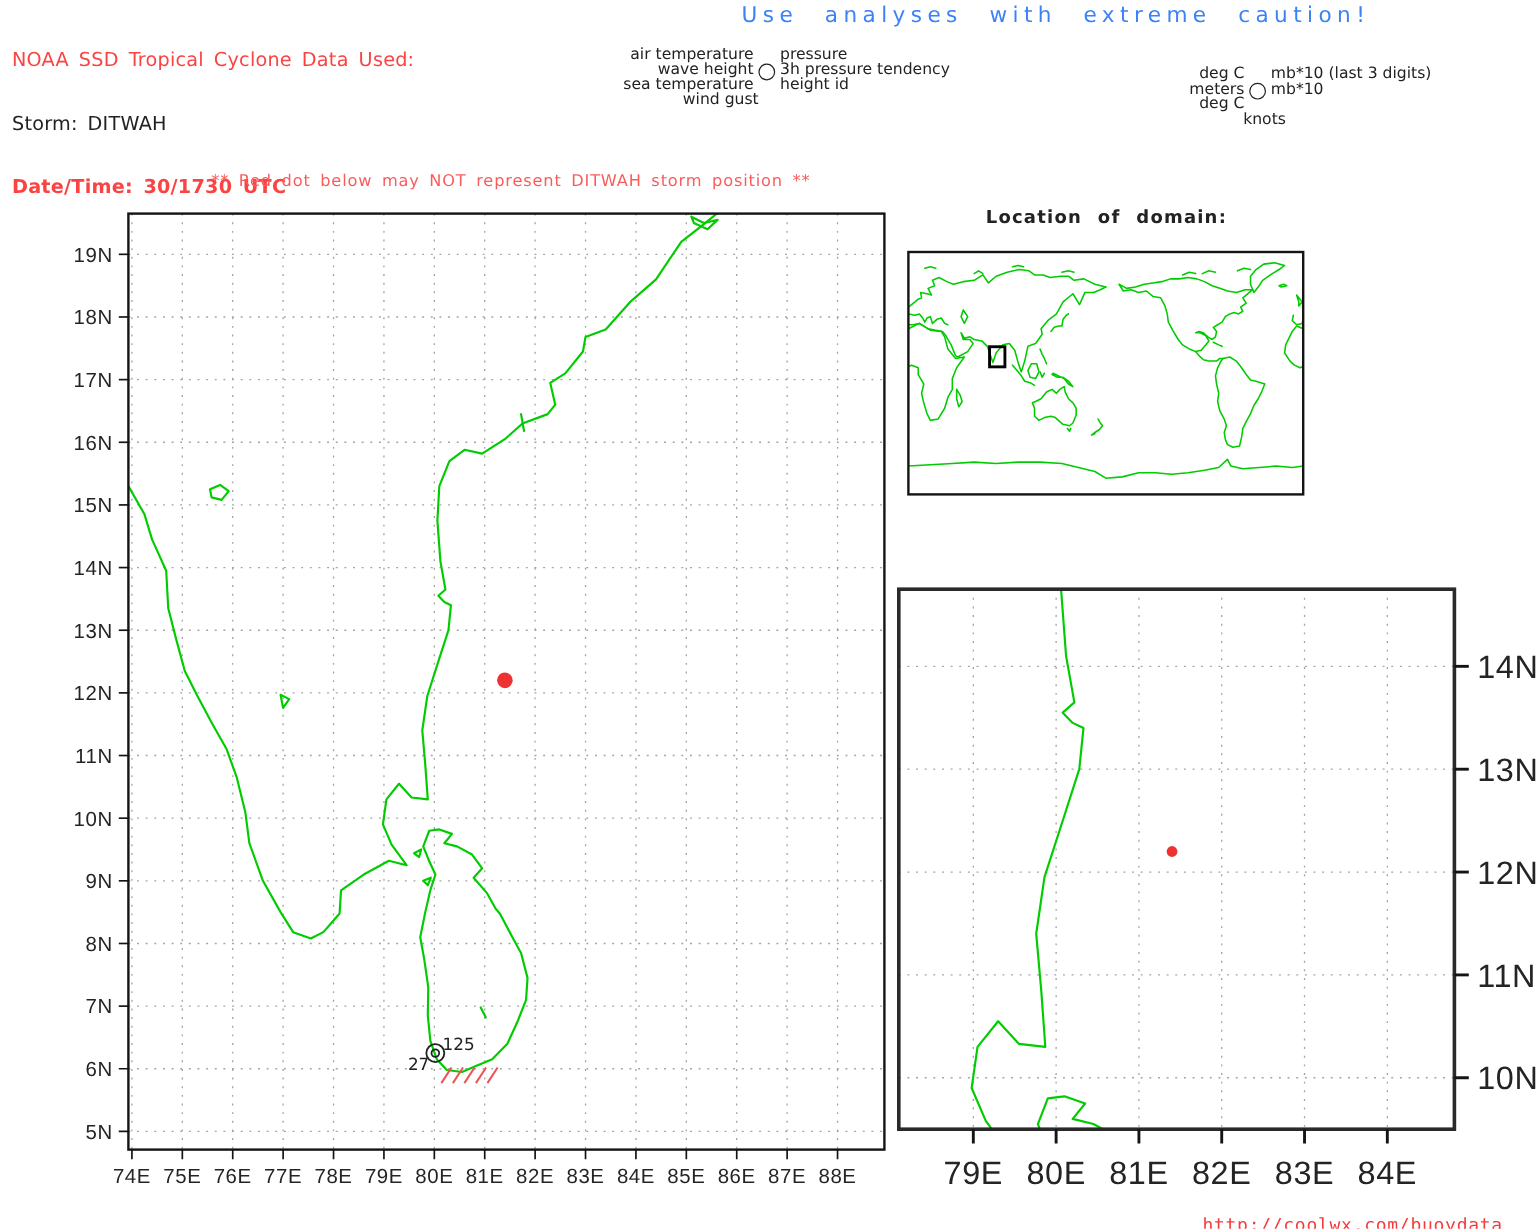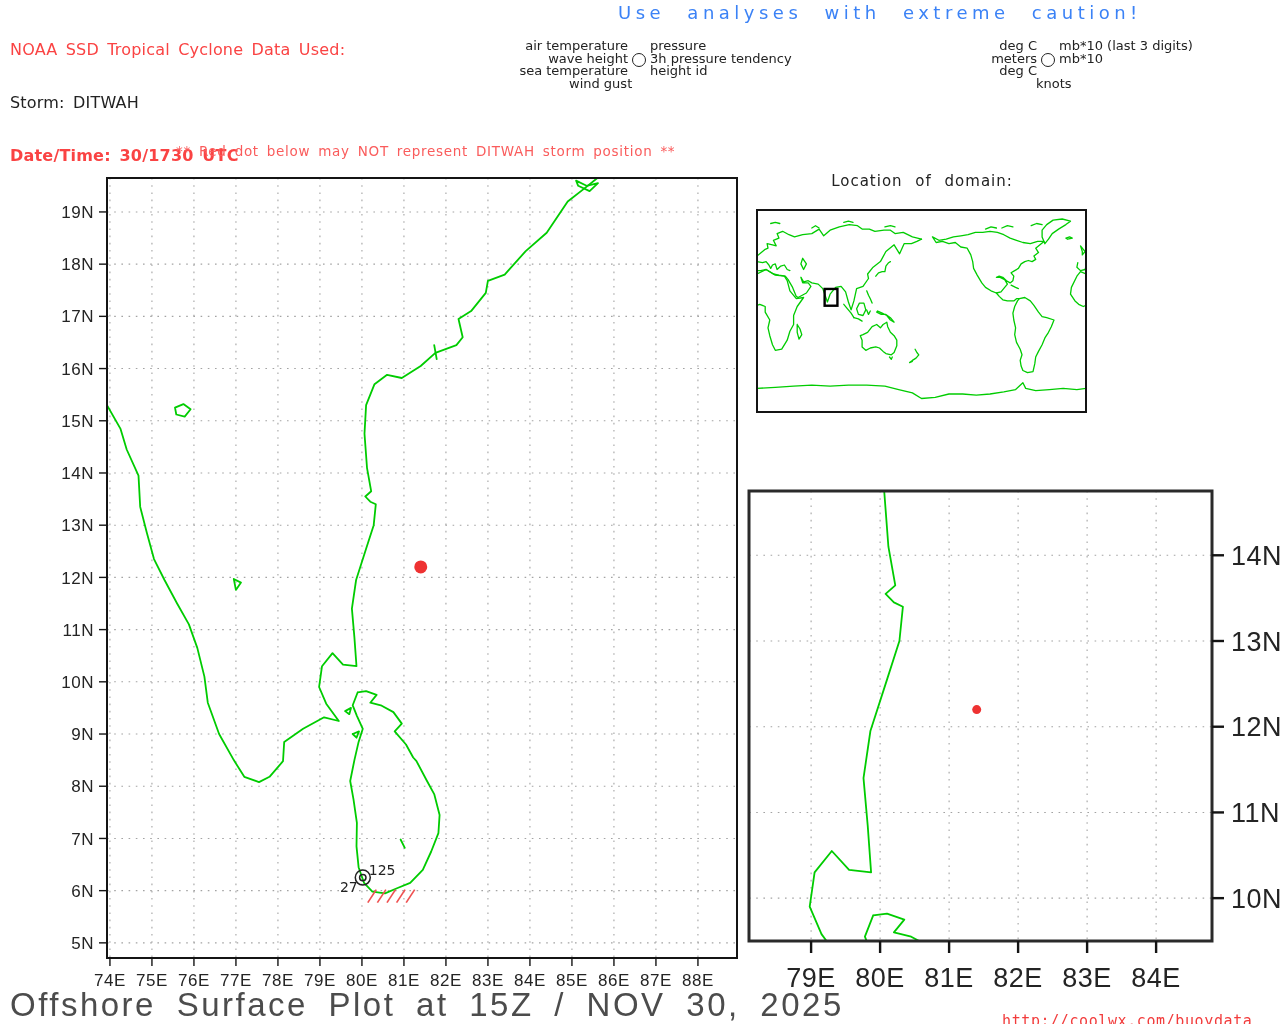--- a/index.html
+++ b/index.html
@@ -14,21 +14,21 @@
   
   .legend{display:grid;grid-auto-rows:12.6px;font-size:13px;line-height:12.9px;white-space:nowrap;}
   .lrow{display:grid;grid-template-columns:var(--lc) 22px auto;}
   .lcell.l{text-align:right;}
   .licon{display:flex;justify-content:center;align-items:center;}
   .ring{display:inline-block;width:12px;height:12px;border:1.5px solid #222;border-radius:50%;}
   .lbottom{white-space:nowrap;}
   
   .warn{left:176px;top:143px;font-size:13.5px;letter-spacing:.7px;word-spacing:3px;color:#fa5c5c;white-space:nowrap;}
   
-  .wtitle{left:757px;top:172px;width:330px;text-align:center;font-size:15px;letter-spacing:1px;word-spacing:7px;white-space:nowrap;}
+  .wtitle{left:757px;top:172px;width:330px;text-align:center;font-size:15px;letter-spacing:1px;word-spacing:7px;white-space:nowrap;font-weight:bold;}
   
   .ftitle{left:10px;top:986px;font-size:33px;letter-spacing:2.5px;word-spacing:9px;color:#4c4c4c;font-family:"Liberation Sans",sans-serif;white-space:nowrap;}
   .furl{left:1002px;top:1012px;font-size:15px;letter-spacing:.6px;color:#f23c3c;font-family:"DejaVu Sans Mono",monospace;white-space:nowrap;}
   
   svg{position:absolute;overflow:visible;}
   .grid{stroke:#a3a3a3;stroke-width:1.1;stroke-dasharray:1.6 5.6;fill:none;}
   .coast{stroke:#00cc00;stroke-width:1.8;fill:none;stroke-linejoin:round;stroke-linecap:round;}
   svg[data-map="world"] .coast{stroke-width:1.3;}
   .frame{fill:none;stroke:#141414;stroke-width:2;}
   svg[data-map="detail"] .frame{stroke-width:3;stroke:#2a2a2a;}
@@ -67,21 +67,21 @@
       <span class="lcell r">3h pressure tendency</span>
     </div>
     <div class="lrow">
       <span class="lcell l">sea temperature</span>
       <span class="licon"></span>
       <span class="lcell r">height id</span>
     </div>
     <div class="lbottom" style="margin-left:119px;">wind gust</div>
   </div>
 
-  <div class="abs legend" style="left:985px;top:40px;--lc:52px;">
+  <div class="abs legend" style="left:985px;top:56px;--lc:52px;">
     <div class="lrow">
       <span class="lcell l">deg C</span>
       <span class="licon"></span>
       <span class="lcell r">mb*10 (last 3 digits)</span>
     </div>
     <div class="lrow">
       <span class="lcell l">meters</span>
       <span class="licon">
           <span class="ring"></span>
         </span>
@@ -311,16 +311,15 @@
       <line x1="472" y1="331.42857142857144" x2="484" y2="331.42857142857144" class="tick" stroke-width="2.4"></line>
       <text x="491" y="341.1485714285715" text-anchor="start" class="ticklbl" font-size="27">11N</text>
       <line x1="472" y1="245.71428571428572" x2="484" y2="245.71428571428572" class="tick" stroke-width="2.4"></line>
       <text x="491" y="255.43428571428572" text-anchor="start" class="ticklbl" font-size="27">12N</text>
       <line x1="472" y1="160" x2="484" y2="160" class="tick" stroke-width="2.4"></line>
       <text x="491" y="169.72" text-anchor="start" class="ticklbl" font-size="27">13N</text>
       <line x1="472" y1="74.28571428571428" x2="484" y2="74.28571428571428" class="tick" stroke-width="2.4"></line>
       <text x="491" y="84.00571428571428" text-anchor="start" class="ticklbl" font-size="27">14N</text>
     </svg>
 
-  <div class="abs ftitle">Offshore Surface Plot at 15Z / NOV 30, 2025</div>
   <div class="abs furl">http://coolwx.com/buoydata</div>
 
 </div>
 
 </body></html>

